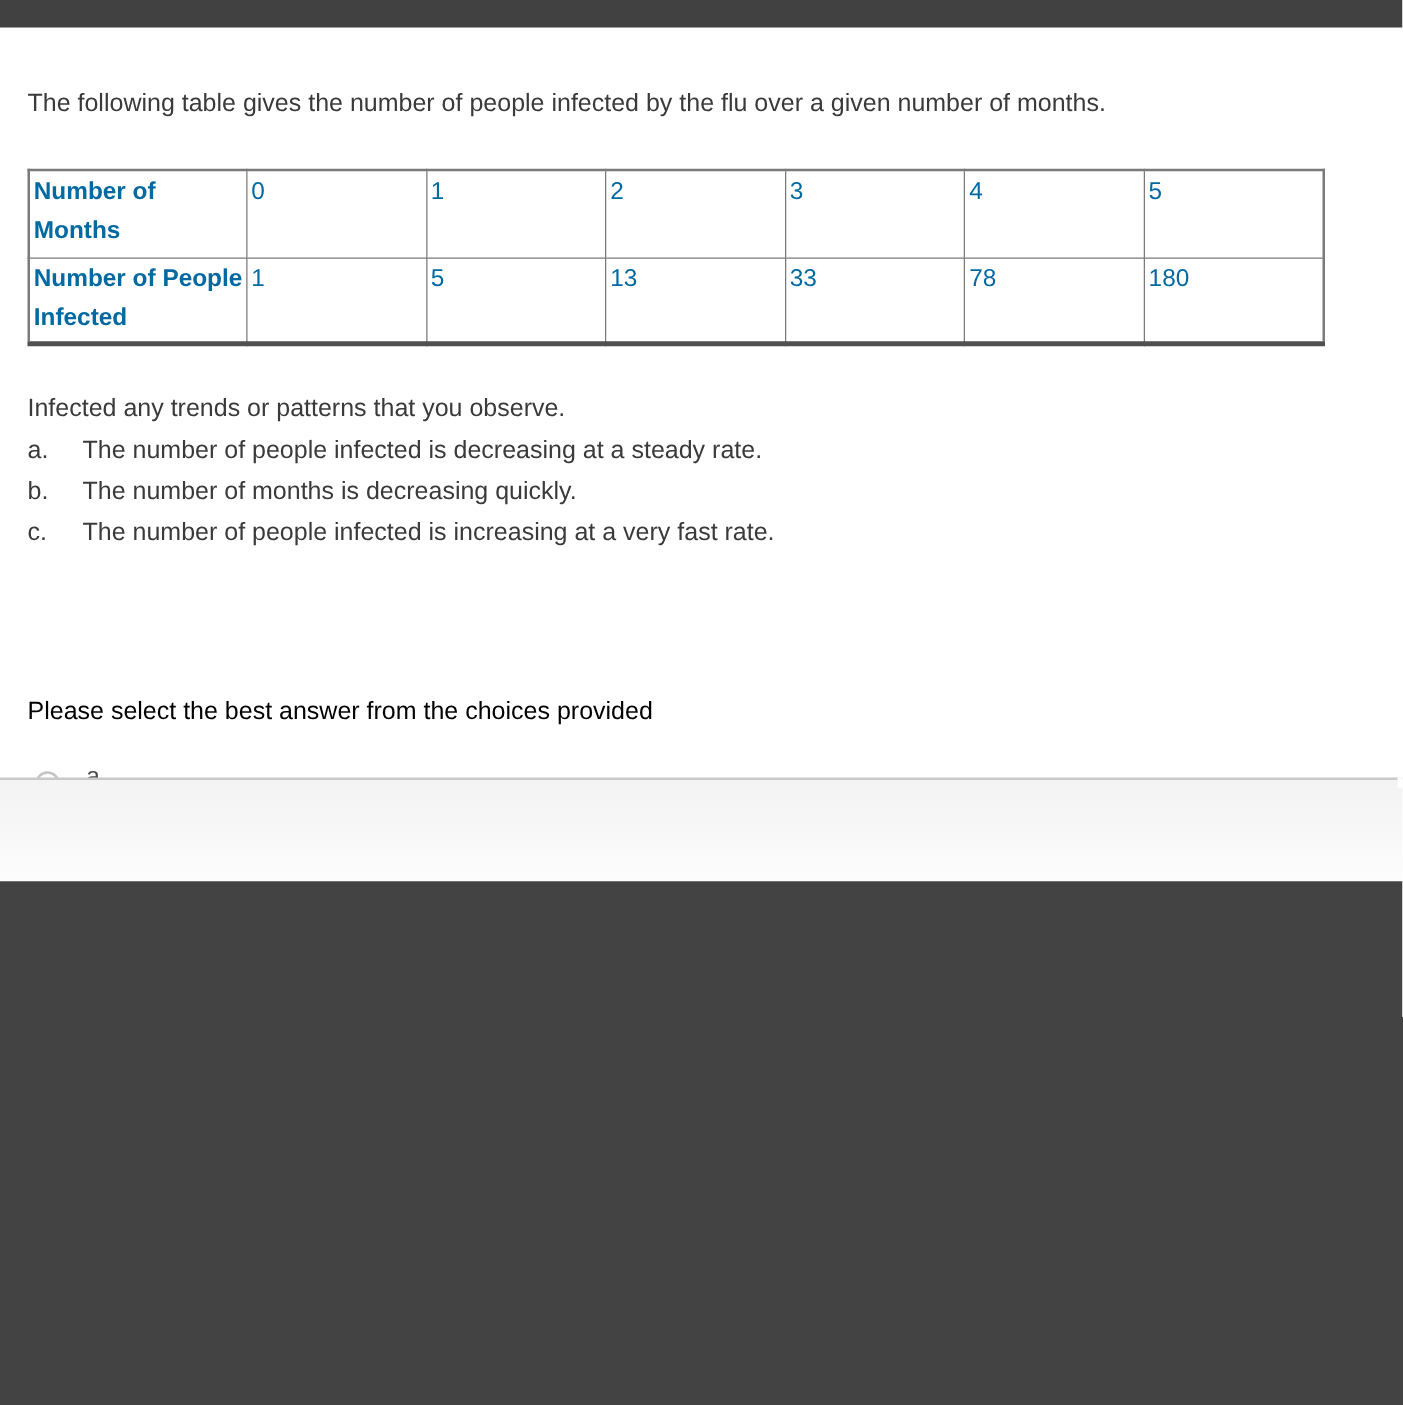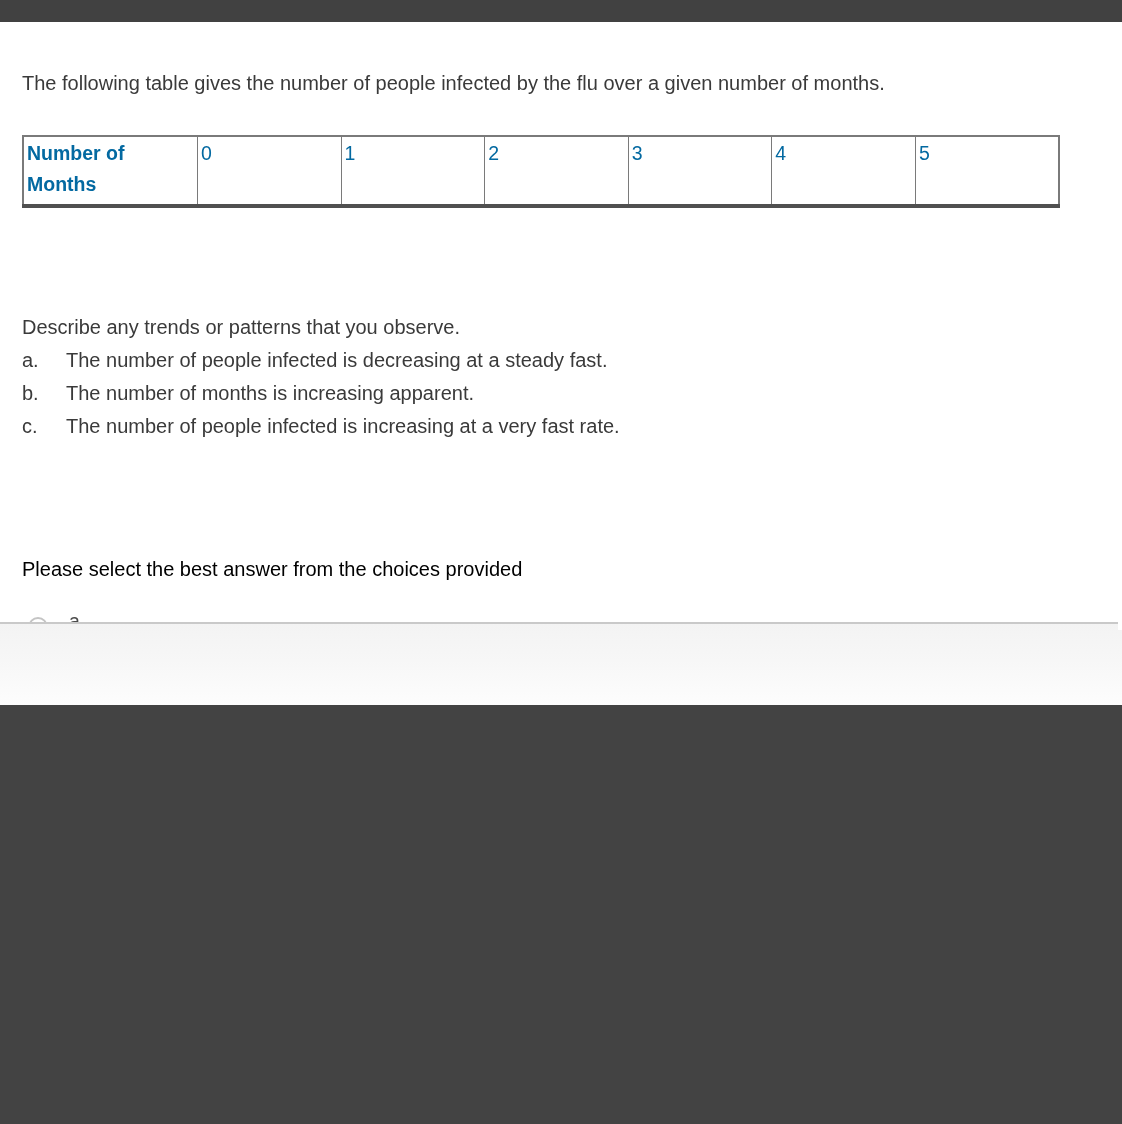--- a/index.html
+++ b/index.html
@@ -156,30 +156,39 @@
       <tbody>
         <tr class="row-months">
           <th class="row-header">Number of Months</th>
           <td>0</td>
           <td>1</td>
           <td>2</td>
           <td>3</td>
           <td>4</td>
           <td>5</td>
         </tr>
+        <tr class="row-people">
+          <th class="row-header">Number of People Infected</th>
+          <td>1</td>
+          <td>5</td>
+          <td>13</td>
+          <td>33</td>
+          <td>78</td>
+          <td>180</td>
+        </tr>
       </tbody>
     </table>
 
-    <div class="question-text">Describe any trends or patterns that you observe.</div>
+    <div class="question-text">Infected any trends or patterns that you observe.</div>
 
     <div class="choice-row" style="top:326px;">
-      <span class="choice-letter">a.</span><span>The number of people infected is decreasing at a steady fast.</span>
+      <span class="choice-letter">a.</span><span>The number of people infected is decreasing at a steady rate.</span>
     </div>
     <div class="choice-row" style="top:359px;">
-      <span class="choice-letter">b.</span><span>The number of months is increasing apparent.</span>
+      <span class="choice-letter">b.</span><span>The number of months is decreasing quickly.</span>
     </div>
     <div class="choice-row" style="top:392px;">
       <span class="choice-letter">c.</span><span>The number of people infected is increasing at a very fast rate.</span>
     </div>
 
     <div class="select-prompt">Please select the best answer from the choices provided</div>
   </div>
 
   <div class="answer-choice">
     <span class="radio-circle"></span>

